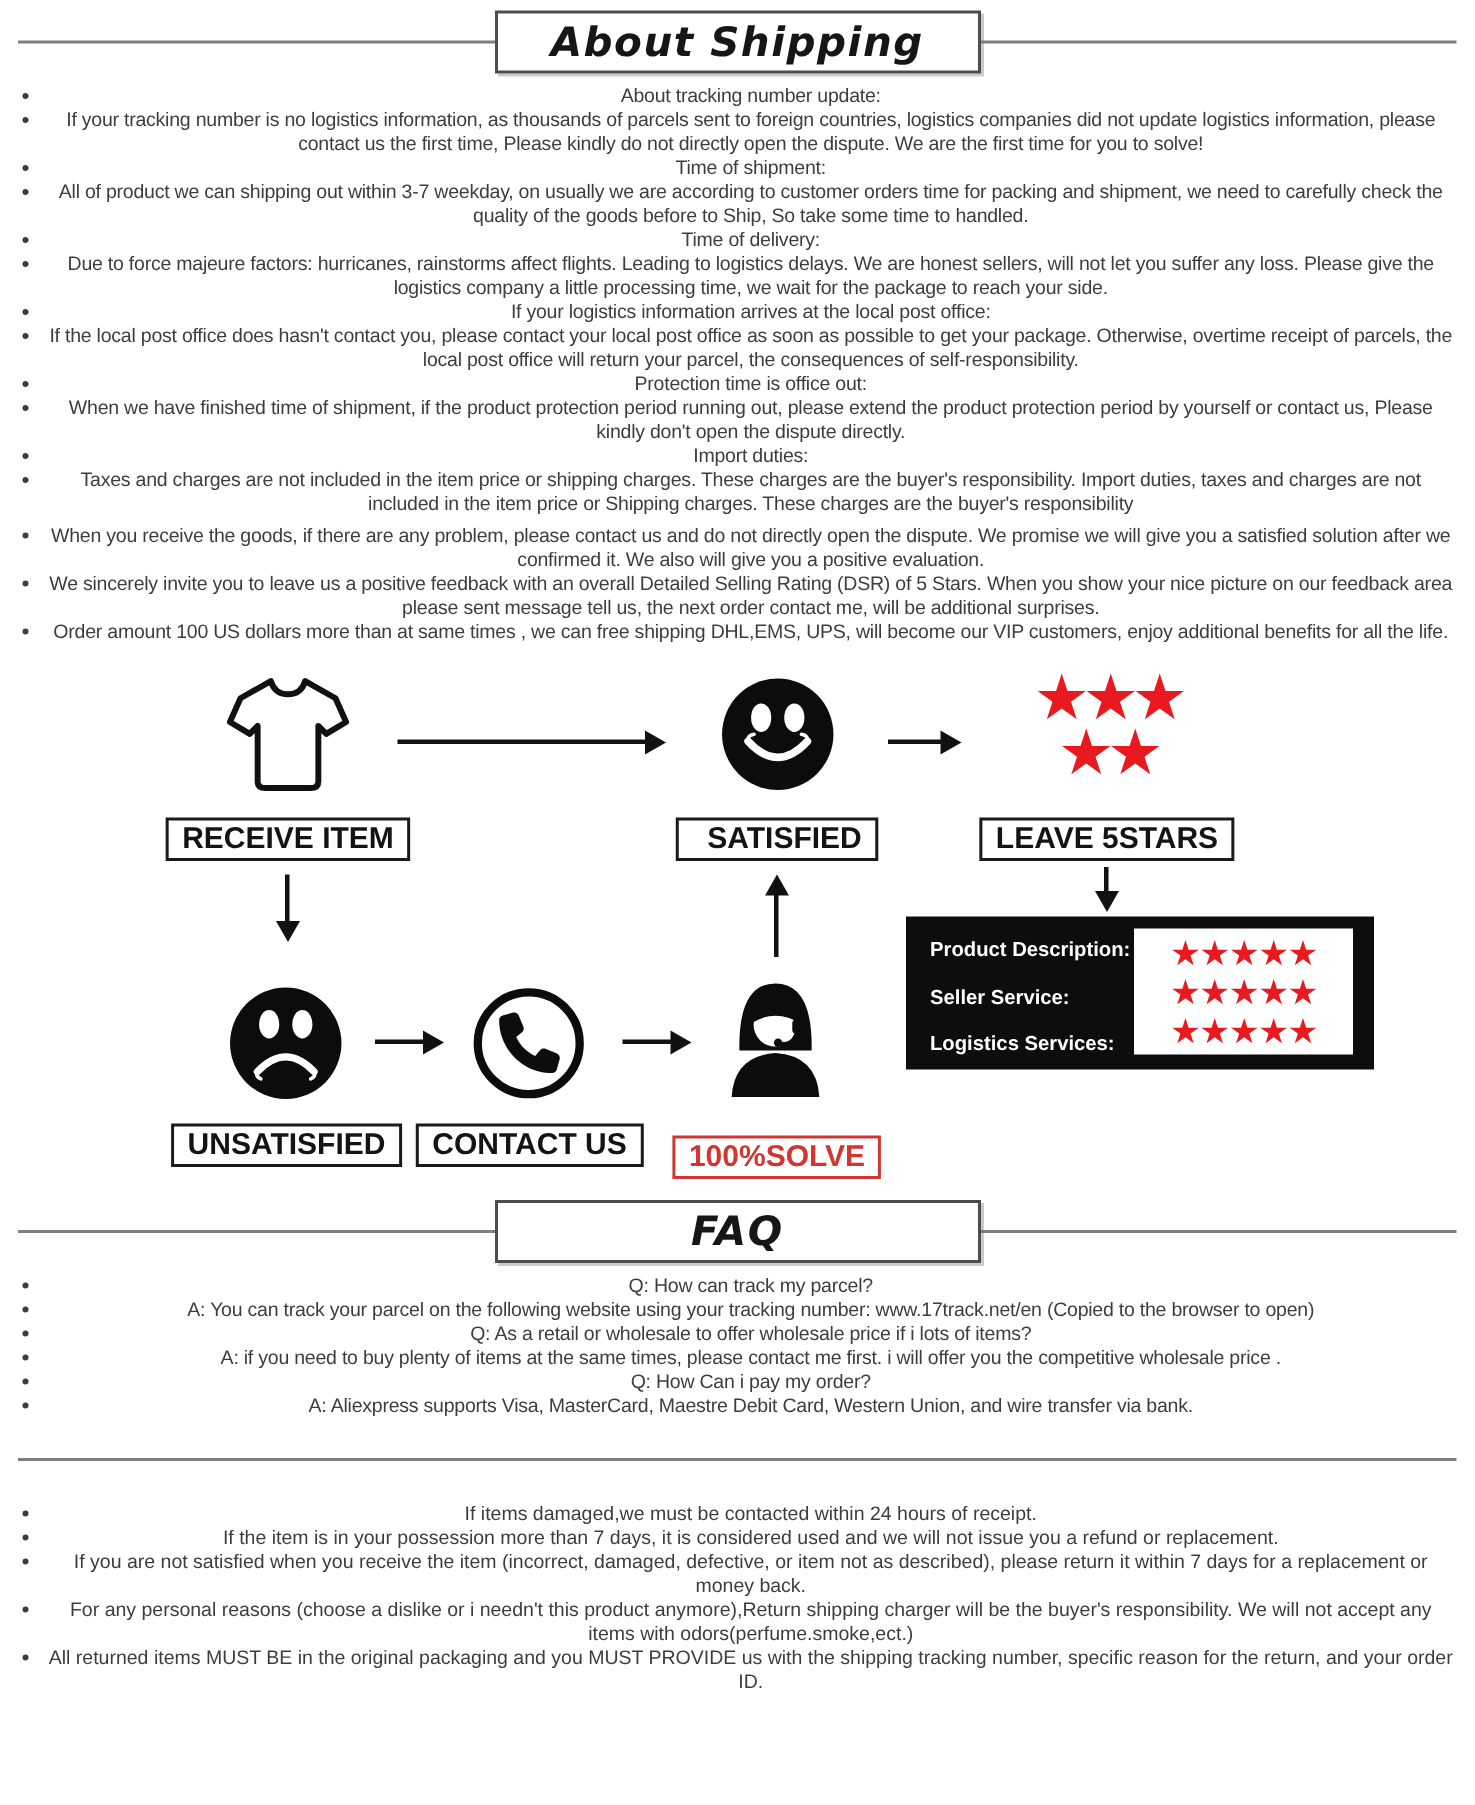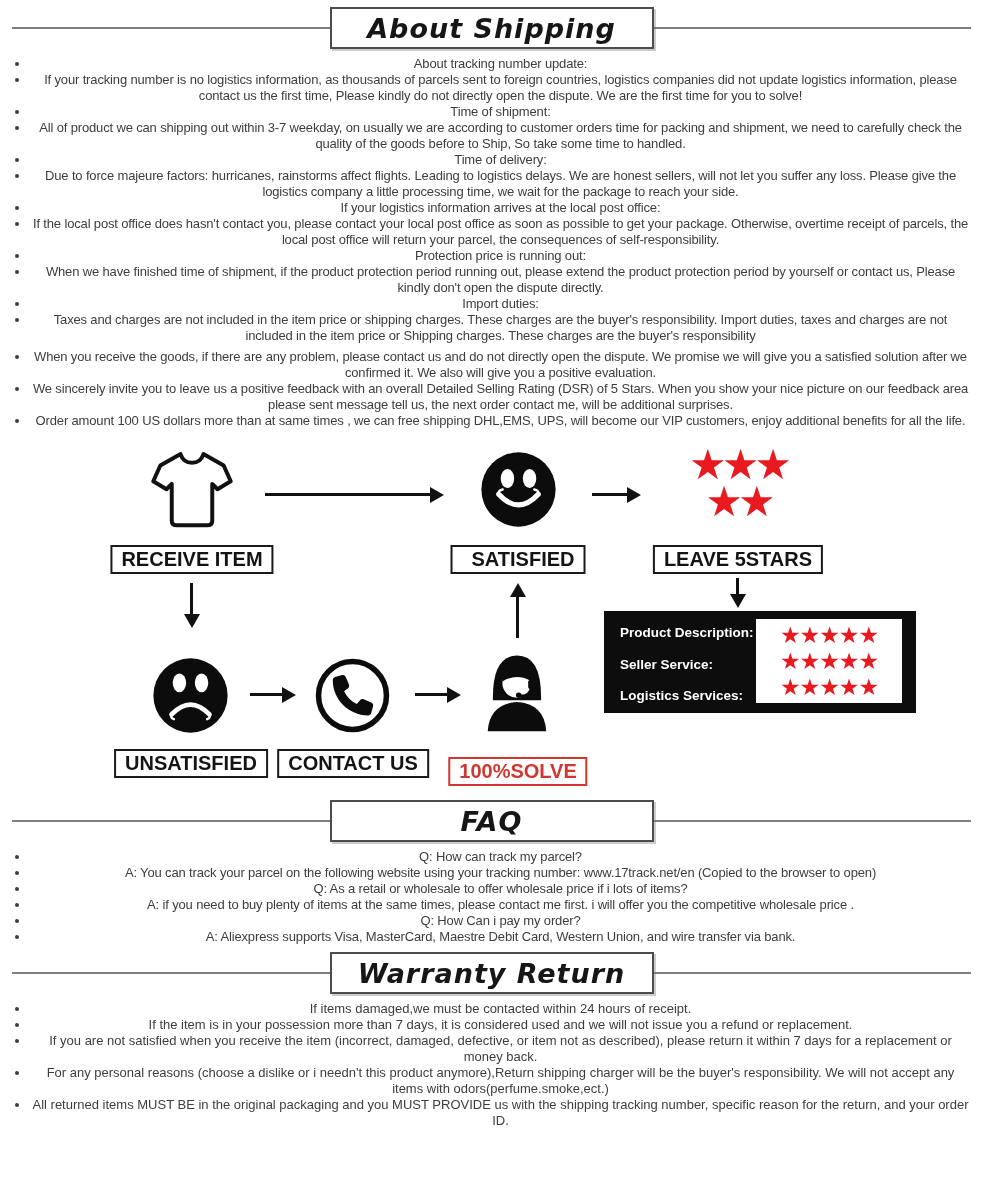--- a/index.html
+++ b/index.html
@@ -77,21 +77,21 @@
     <ul class="bullets condensed">
 
     <li>About tracking number update:</li>
         <li>If your tracking number is no logistics information, as thousands of parcels sent to foreign countries, logistics companies did not update logistics information, please contact us the first time, Please kindly do not directly open the dispute. We are the first time for you to solve!</li>
         <li>Time of shipment:</li>
         <li>All of product we can shipping out within 3-7 weekday, on usually we are according to customer orders time for packing and shipment, we need to carefully check the quality of the goods before to Ship, So take some time to handled.</li>
         <li>Time of delivery:</li>
         <li>Due to force majeure factors: hurricanes, rainstorms affect flights. Leading to logistics delays. We are honest sellers, will not let you suffer any loss. Please give the logistics company a little processing time, we wait for the package to reach your side.</li>
         <li>If your logistics information arrives at the local post office:</li>
         <li>If the local post office does hasn't contact you, please contact your local post office as soon as possible to get your package. Otherwise, overtime receipt of parcels, the local post office will return your parcel, the consequences of self-responsibility.</li>
-        <li>Protection price is running out:</li>
+        <li>Protection time is office out:</li>
         <li>When we have finished time of shipment, if the product protection period running out, please extend the product protection period by yourself or contact us, Please kindly don't open the dispute directly.</li>
         <li>Import duties:</li>
         <li>Taxes and charges are not included in the item price or shipping charges. These charges are the buyer's responsibility. Import duties, taxes and charges are not included in the item price or Shipping charges. These charges are the buyer's responsibility</li>
       </ul>
   </section>
 
   <section>
     <ul class="bullets condensed">
 
     <li>When you receive the goods, if there are any problem, please contact us and do not directly open the dispute. We promise we will give you a satisfied solution after we confirmed it. We also will give you a positive evaluation.</li>
@@ -185,23 +185,20 @@
         <li>Q: As a retail or wholesale to offer wholesale price if i lots of items?</li>
         <li>A: if you need to buy plenty of items at the same times, please contact me first. i will offer you the competitive wholesale price .</li>
         <li>Q: How Can i pay my order?</li>
         <li>A: Aliexpress supports Visa, MasterCard, Maestre Debit Card, Western Union, and wire transfer via bank.</li>
       </ul>
   </section>
 
   <section>
     <div class="banner">
       <div class="banner-line"></div>
-      <div class="banner-box">
-        <span>Warranty Return</span>
-      </div>
     </div>
     <ul class="bullets">
 
     <li>If items damaged,we must be contacted within 24 hours of receipt.</li>
         <li>If the item is in your possession more than 7 days, it is considered used and we will not issue you a refund or replacement.</li>
         <li>If you are not satisfied when you receive the item (incorrect, damaged, defective, or item not as described), please return it within 7 days for a replacement or money back.</li>
         <li>For any personal reasons (choose a dislike or i needn't this product anymore),Return shipping charger will be the buyer's responsibility. We will not accept any items with odors(perfume.smoke,ect.)</li>
         <li>All returned items MUST BE in the original packaging and you MUST PROVIDE us with the shipping tracking number, specific reason for the return, and your order ID.</li>
       </ul>
   </section>

